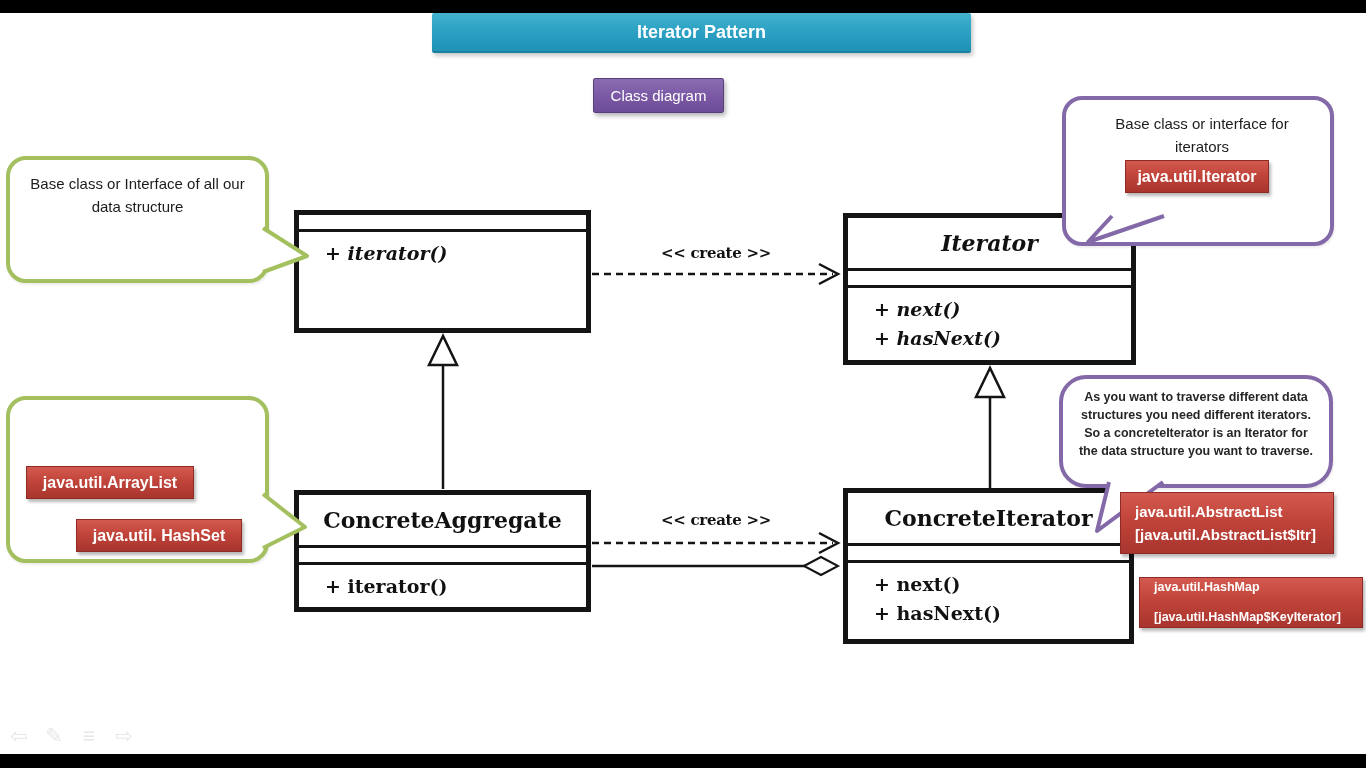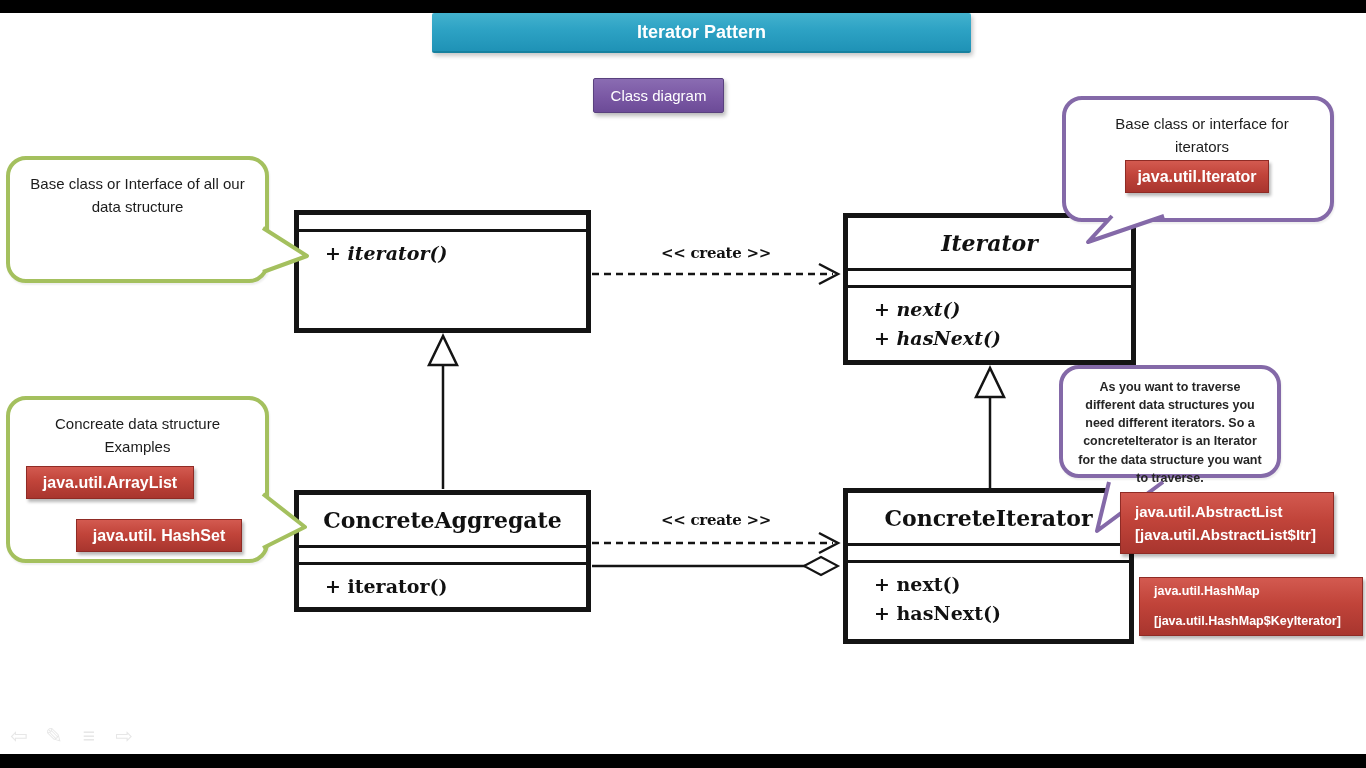--- a/index.html
+++ b/index.html
@@ -154,46 +154,45 @@
 </div>
 
 <div class="create-label" style="left:616px;top:244px;">&lt;&lt; create &gt;&gt;</div>
 <div class="create-label" style="left:616px;top:511px;">&lt;&lt; create &gt;&gt;</div>
 
 <div id="callout-collection" class="callout green" style="left:6px;top:156px;width:263px;height:127px;">
   <div class="callout-text">Base class or Interface of all our data structure</div>
 </div>
 
 <div id="callout-examples" class="callout green" style="left:6px;top:396px;width:263px;height:167px;">
-  <div class="callout-text">Concreate data structure Examples</div>
   <div class="red-badge" style="left:16px;top:66px;width:168px;height:33px;">java.util.ArrayList</div>
   <div class="red-badge" style="left:66px;top:119px;width:166px;height:33px;">java.util. HashSet</div>
 </div>
 
-<div id="callout-iterator" class="callout purple" style="left:1062px;top:96px;width:272px;height:126px;padding-left:8px;">
+<div id="callout-iterator" class="callout purple" style="left:1062px;top:96px;width:272px;height:150px;padding-left:8px;">
   <div class="callout-text">Base class or interface for iterators</div>
   <div class="red-badge" style="left:59px;top:60px;width:144px;height:33px;">java.util.Iterator</div>
 </div>
 
-<div id="callout-note" class="callout purple" style="left:1059px;top:365px;width:222px;height:113px;">
+<div id="callout-note" class="callout purple" style="left:1059px;top:375px;width:274px;height:113px;border-radius:27px;">
   <div class="callout-text">As you want to traverse different data structures you need different iterators. So a concreteIterator is an Iterator for the data structure you want to traverse.</div>
 </div>
 
 <svg id="tails" class="layer" width="1366" height="768">
   <path d="M 263 228 L 307 256 L 263 272" fill="#ffffff" stroke="#a4c05e" stroke-width="4" stroke-linejoin="round"></path>
   <path d="M 263 494 L 305 527 L 263 548" fill="#ffffff" stroke="#a4c05e" stroke-width="4" stroke-linejoin="round"></path>
   <path d="M 1112 216 L 1088 242 L 1164 216" fill="#ffffff" stroke="#8469a8" stroke-width="4" stroke-linejoin="round"></path>
   <path d="M 1109 482 L 1097 531 L 1163 482" fill="#ffffff" stroke="#8469a8" stroke-width="4" stroke-linejoin="round"></path>
 </svg>
 
 <div id="badge-abstractlist" class="red-badge two-line" style="left:1120px;top:492px;width:214px;height:62px;">
   <div>java.util.AbstractList</div>
   <div>[java.util.AbstractList$Itr]</div>
 </div>
-<div id="badge-hashmap" class="red-badge two-line" style="left:1139px;top:577px;width:224px;height:59px;gap:10px;">
+<div id="badge-hashmap" class="red-badge two-line" style="left:1139px;top:577px;width:224px;height:51px;gap:10px;">
   <div>java.util.HashMap</div>
   <div>[java.util.HashMap$KeyIterator]</div>
 </div>
 
 <div id="controls">
   <span>⇦</span>
   <span>✎</span>
   <span>≡</span>
   <span>⇨</span>
 </div>

